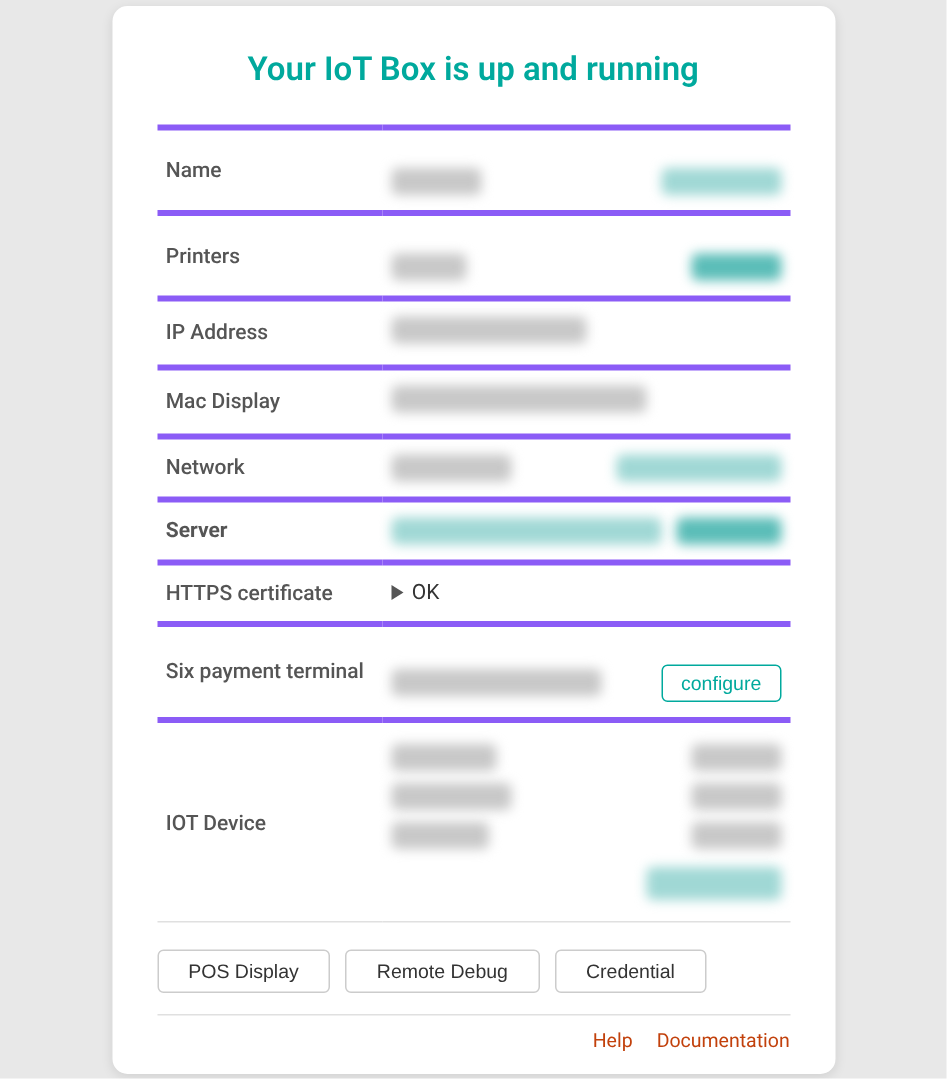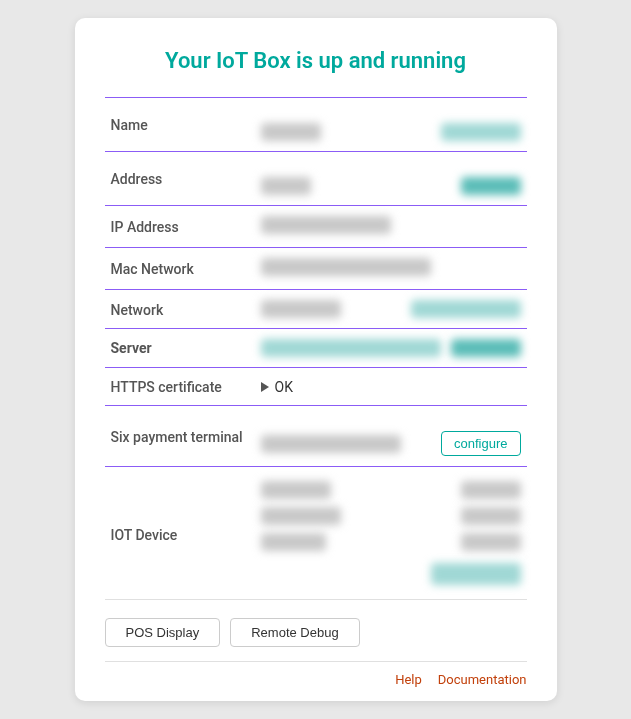--- a/index.html
+++ b/index.html
@@ -33,21 +33,21 @@
       text-align: center;
       margin-bottom: 24px;
     }
 
     .info-table {
       width: 100%;
       border-collapse: collapse;
     }
 
     .info-table tr {
-      border-top: 1px solid #8b5cf6;
+      border-top: 4px solid #8b5cf6;
     }
 
     .info-table tr:last-child {
       border-bottom: 1px solid #e0e0e0;
     }
 
     .info-table td {
       padding: 10px 6px;
       vertical-align: middle;
     }
@@ -208,38 +208,38 @@
       <td class="label-col" style="padding-top:11px;">Name</td>
       <td class="value-col">
         <div class="value-row">
           <span class="blur-block" style="width:60px;"></span>
           <span class="blur-block teal" style="width:80px;"></span>
         </div>
       </td>
     </tr>
 
     <tr>
-      <td class="label-col" style="padding-top:11px;">Address</td>
+      <td class="label-col" style="padding-top:11px;">Printers</td>
       <td class="value-col">
         <div class="value-row">
           <span class="blur-block" style="width:50px;"></span>
           <span class="blur-block teal-dark" style="width:60px;"></span>
         </div>
       </td>
     </tr>
 
     <tr>
       <td class="label-col" style="padding-top:11px;">IP Address</td>
       <td class="value-col">
         <span class="blur-block" style="width:130px;"></span>
       </td>
     </tr>
 
     <tr>
-      <td class="label-col" style="padding-top:11px;">Mac Network</td>
+      <td class="label-col" style="padding-top:11px;">Mac Display</td>
       <td class="value-col">
         <span class="blur-block" style="width:170px;"></span>
       </td>
     </tr>
 
     <tr>
       <td class="label-col" style="padding-top:11px;">Network</td>
       <td class="value-col">
         <div class="network-value-row">
           <span class="blur-block" style="width:80px;"></span>
@@ -299,19 +299,20 @@
           </div>
         </div>
       </td>
     </tr>
   </tbody>
     </table>
 
   <div class="footer-buttons">
     <button class="footer-btn">POS Display</button>
     <button class="footer-btn">Remote Debug</button>
+    <button class="footer-btn">Credential</button>
   </div>
 
   <div class="footer-links">
     <a>Help</a>
     <a>Documentation</a>
   </div>
 </div>
 
 </body></html>

